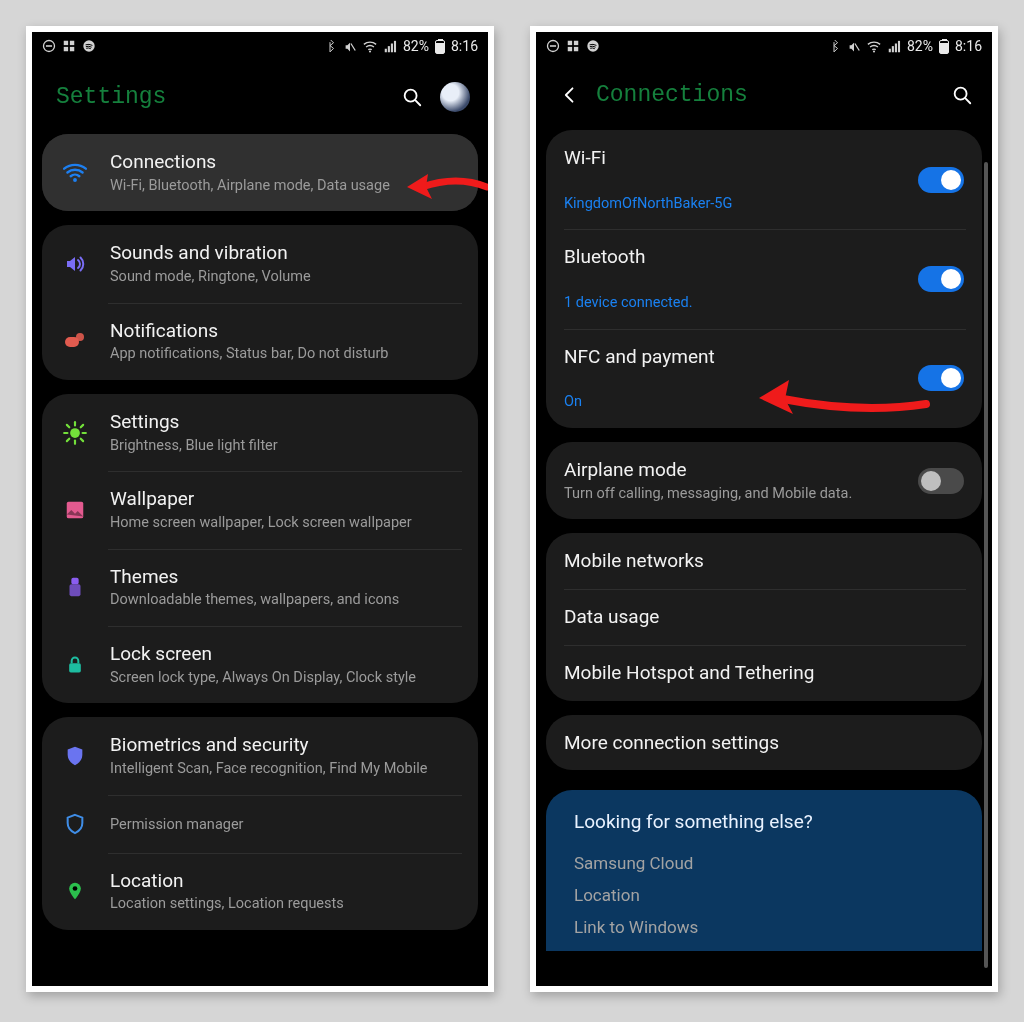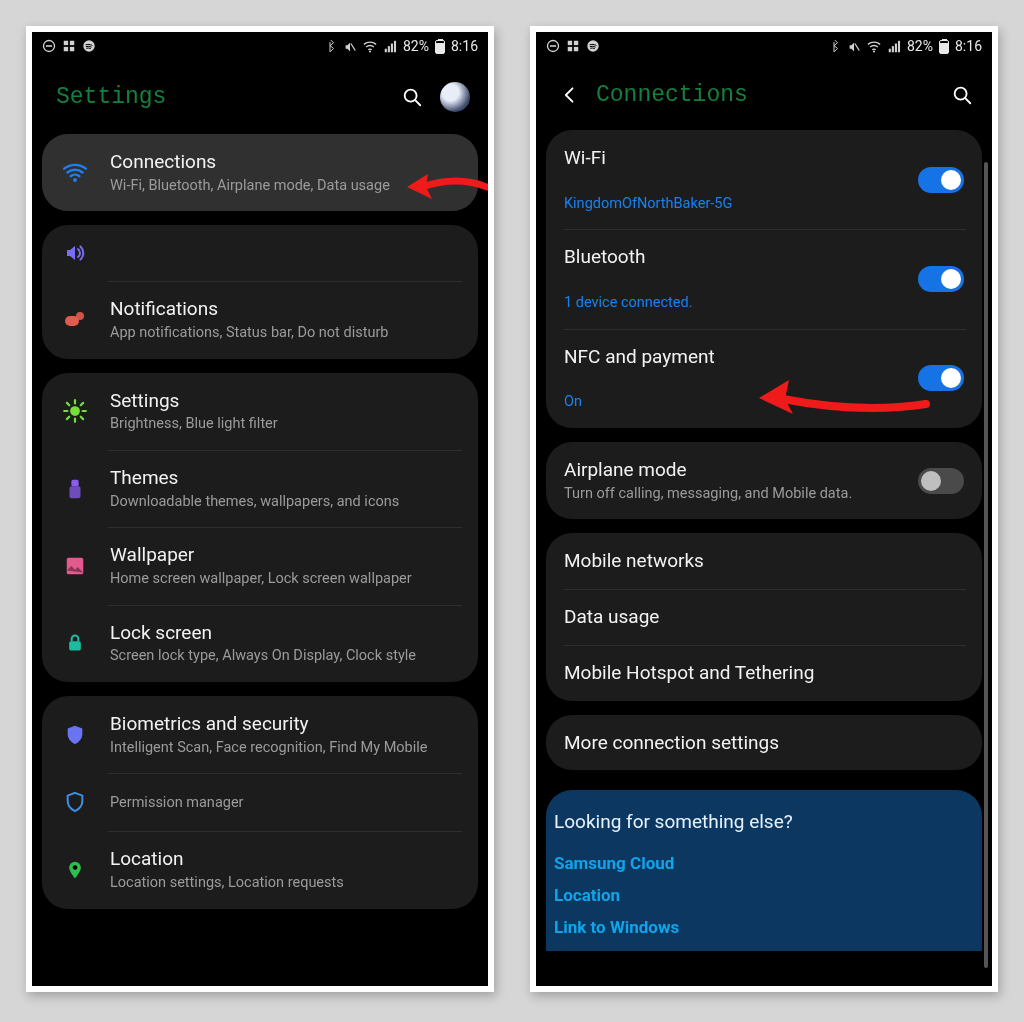--- a/index.html
+++ b/index.html
@@ -80,25 +80,25 @@
     content:""; position:absolute; top:3px; width:20px; height:20px; border-radius:50%;
     background:#fff;
   }
   .toggle.off::after { left: 3px; background:#bfbfbf; }
   .toggle.on { background:#1573e6; }
   .toggle.on::after { right: 3px; }
   .hint-section {
     background: #0b3760;
     border-radius: 26px 26px 0 0;
     margin: 20px 10px 0 10px;
-    padding: 20px 18px 8px 8px;
+    padding: 20px 18px 8px 28px;
     color: #d7e8ff;
   }
   .hint-title { font-size: 19px; color: #e9f2ff; margin-bottom: 14px; }
-  .hint-link { color: #0ea5e9; font-size: 17px; padding: 6px 0; font-weight:700; cursor:pointer }
+  .hint-link { color: #a3a3a3; font-size: 17px; padding: 6px 0; font-weight:400; cursor:pointer }
   .scrollhint { position:absolute; right:4px; top:130px; bottom:18px; width:4px; background:#555; border-radius:2px; }
   
   .arrow {
     position: absolute;
     z-index: 50;
     pointer-events: none;
   }
   .arrow svg { display:block; }
   .bat { display:inline-flex; align-items:center; gap:3px; }
   .batrect { width:10px; height:14px; border:1.5px solid #e9e9e9; border-radius:2px; position:relative;}
@@ -181,20 +181,24 @@
           </div>
         </div>
       </div>
       <div class="section">
         <div class="row">
           <div class="rowicon">
             <svg width="24" height="24" viewBox="0 0 24 24">
               <path d="M4 9h3l5-4v14l-5-4H4z" fill="#7a6df5"></path>
               <path d="M15 8a5 5 0 010 8M17.5 5.5a9 9 0 010 13" fill="none" stroke="#7a6df5" stroke-width="2" stroke-linecap="round"></path>
             </svg>
+          </div>
+          <div class="rowtext">
+            <div class="rowtitle">Sounds and vibration</div>
+            <div class="rowsub">Sound mode, Ringtone, Volume</div>
           </div>
         </div>
         <div class="row">
           <div class="rowicon">
             <svg width="24" height="20" viewBox="0 0 24 20">
               <rect x="2" y="6" width="14" height="10" rx="5" fill="#e15b4f"></rect>
               <circle cx="17" cy="6" r="4" fill="#e15b4f" opacity=".9"></circle>
             </svg>
           </div>
           <div class="rowtext">
@@ -220,40 +224,40 @@
               </g>
             </svg>
           </div>
           <div class="rowtext">
             <div class="rowtitle">Settings</div>
             <div class="rowsub">Brightness, Blue light filter</div>
           </div>
         </div>
         <div class="row">
           <div class="rowicon">
+            <svg width="22" height="22" viewBox="0 0 24 24">
+              <rect x="3" y="3" width="18" height="18" rx="2" fill="#e35a8f"></rect>
+              <path d="M3 17l5-5 4 4 3-3 6 6" fill="#000" opacity=".4"></path>
+            </svg>
+          </div>
+          <div class="rowtext">
+            <div class="rowtitle">Wallpaper</div>
+            <div class="rowsub">Home screen wallpaper, Lock screen wallpaper</div>
+          </div>
+        </div>
+        <div class="row">
+          <div class="rowicon">
             <svg width="22" height="24" viewBox="0 0 24 24">
               <rect x="8" y="2" width="8" height="7" rx="2" fill="#8a5df0"></rect>
               <rect x="6" y="9" width="12" height="13" rx="2" fill="#8a5df0" opacity=".75"></rect>
             </svg>
           </div>
           <div class="rowtext">
             <div class="rowtitle">Themes</div>
             <div class="rowsub">Downloadable themes, wallpapers, and icons</div>
-          </div>
-        </div>
-        <div class="row">
-          <div class="rowicon">
-            <svg width="22" height="22" viewBox="0 0 24 24">
-              <rect x="3" y="3" width="18" height="18" rx="2" fill="#e35a8f"></rect>
-              <path d="M3 17l5-5 4 4 3-3 6 6" fill="#000" opacity=".4"></path>
-            </svg>
-          </div>
-          <div class="rowtext">
-            <div class="rowtitle">Wallpaper</div>
-            <div class="rowsub">Home screen wallpaper, Lock screen wallpaper</div>
           </div>
         </div>
         <div class="row">
           <div class="rowicon">
             <svg width="20" height="24" viewBox="0 0 24 24">
               <rect x="5" y="10" width="14" height="11" rx="2" fill="#1dbca0"></rect>
               <path d="M8 10V7a4 4 0 018 0v3" fill="none" stroke="#1dbca0" stroke-width="2.4"></path>
             </svg>
           </div>
           <div class="rowtext">

